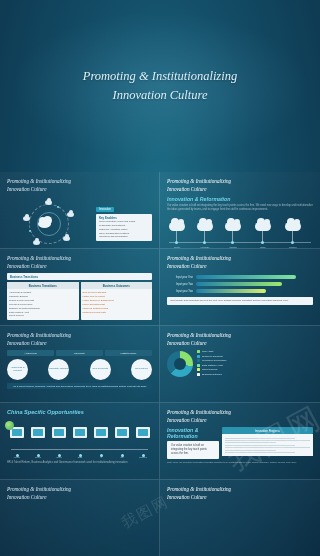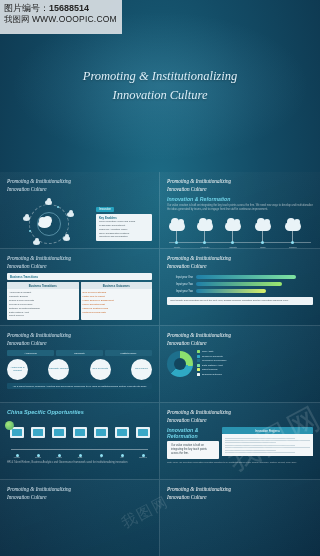--- a/index.html
+++ b/index.html
@@ -607,23 +607,14 @@
         <div>Promoting &amp; Institutionalizing</div>
         <div>Innovation Culture</div>
       </div>
     </div>
 
   </div>
 
   <div class="wm-big">我图网</div>
   <div class="wm-big2">我图网</div>
 
-  <div class="wm-badge">
-    <div class="l1">
-      <span>图片编号：</span><b>15688514</b>
-    </div>
-    <div class="l2">
-      <span>我图网</span>
-      <span class="site">WWW.OOOPIC.COM</span>
-    </div>
-  </div>
 
 </div>
 
 </body></html>

